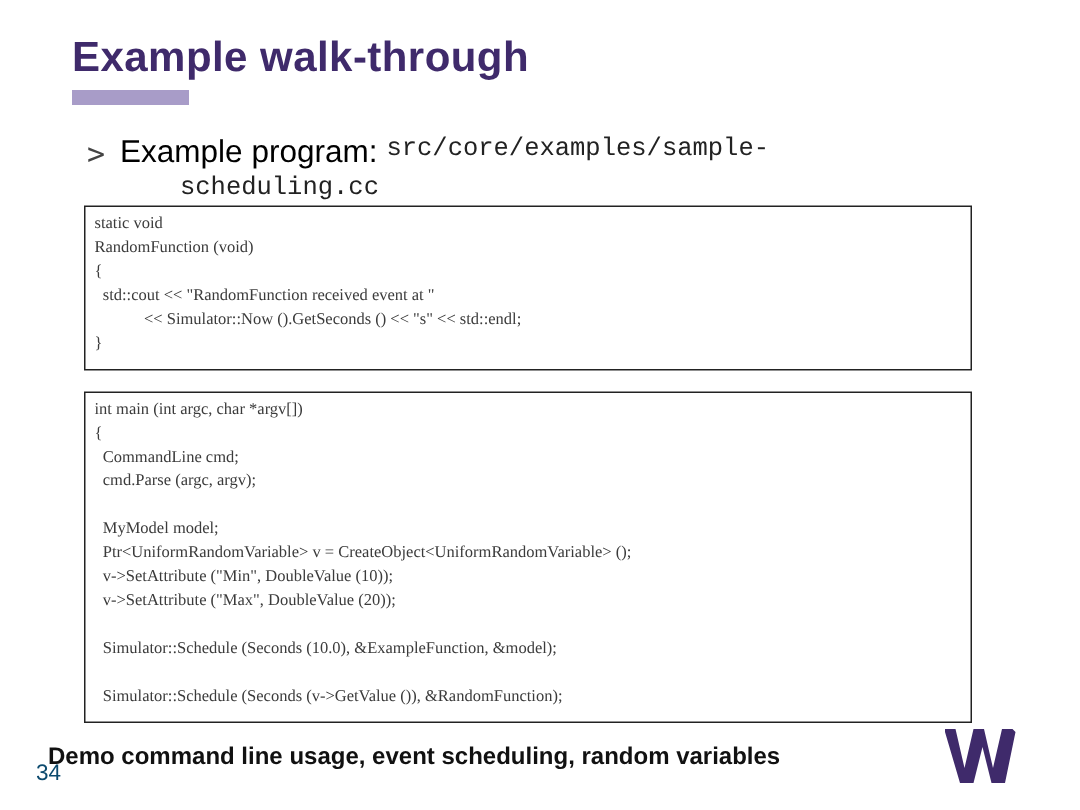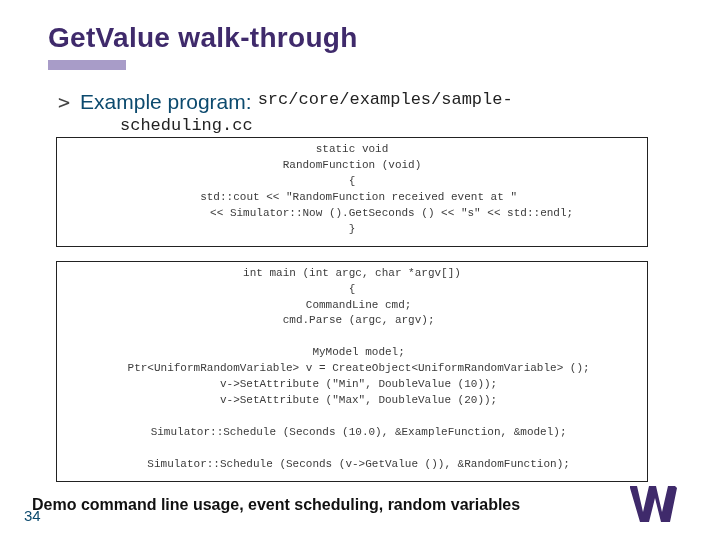--- a/index.html
+++ b/index.html
@@ -39,45 +39,44 @@
   }
   .bullet-marker {
     color: #444;
     margin-right: 10px;
     margin-left: 10px;
     font-family: "Consolas", monospace;
     font-size: 20px;
   }
   .bullet-text {
     font-size: 21px;
-    color: #0c4a6e;
+    color: #000000;
   }
   .code-inline {
     font-family: "Courier New", monospace;
     font-size: 17px;
     color: #222;
     margin-left: 6px;
   }
   .code-wrap {
     font-family: "Courier New", monospace;
     font-size: 17px;
     color: #222;
     margin-left: 72px;
   }
   .code-box {
     border: 1px solid #222;
     margin: 2px 24px 14px 8px;
     padding: 4px 6px 8px 6px;
-    font-family: Liberation Mono, monospace;
+    font-family: Liberation Serif, serif;
     font-size: 11px;
     line-height: 1.45;
     color: #3b3b3b;
     white-space: pre;
     overflow: hidden;
-    text-align: center;
   }
   .code-box.tall { min-height: 188px; }
   .demo-line {
     font-size: 16px;
     font-weight: 700;
     color: #111;
     margin-left: -16px;
   }
   .page-num {
     position: absolute;
@@ -93,21 +92,21 @@
     bottom: 14px;
     width: 62px;
     height: 44px;
   }
 </style>
 </head>
 <body>
 
 <div class="slide">
 
-  <h1 class="title">GetValue walk-through</h1>
+  <h1 class="title">Example walk-through</h1>
   <div class="title-underline"></div>
 
   <div class="bullet-row">
     <span class="bullet-marker">&gt;</span>
     <span class="bullet-text">Example program:</span>
     <span class="code-inline">src/core/examples/sample-</span>
   </div>
   <div class="code-wrap">scheduling.cc</div>
 
   <div class="code-box">static void

